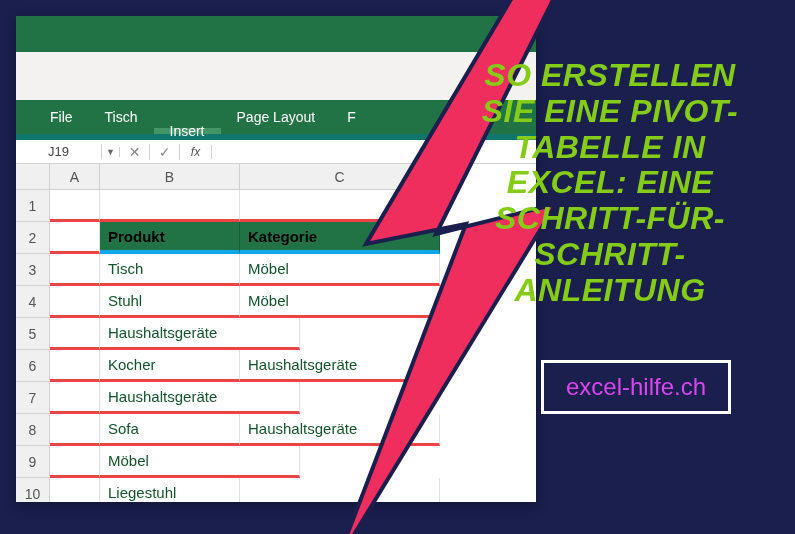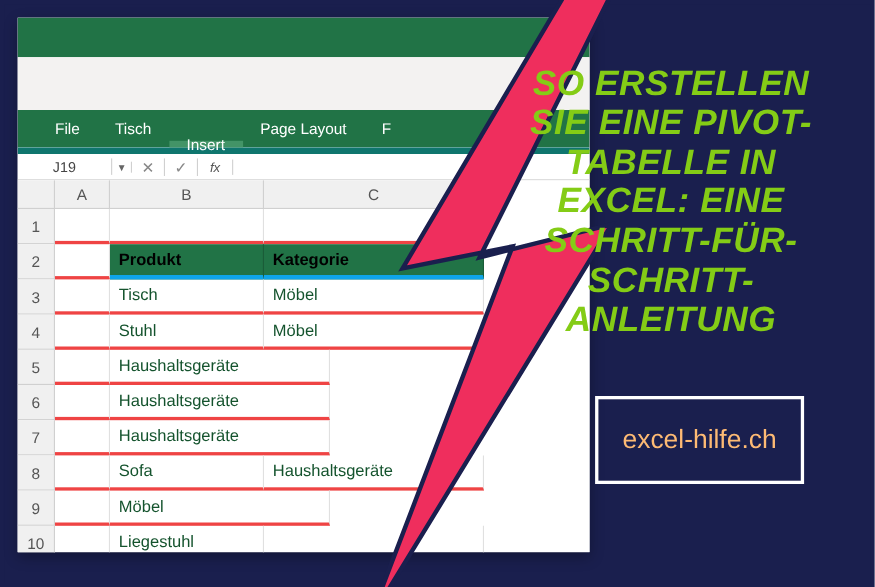--- a/index.html
+++ b/index.html
@@ -187,22 +187,22 @@
       line-height: 1.12;
       text-align: center;
       text-transform: uppercase;
       letter-spacing: 0.5px;
     }
     .overlay-badge {
       position: absolute;
       right: 64px;
       top: 360px;
       border: 3px solid #ffffff;
-      padding: 23px 22px;
-      color: #fdba74;
+      padding: 10px 22px;
+      color: #d946ef;
       font-family: Arial, sans-serif;
       font-size: 24px;
     }
     .bolt {
       position: absolute;
       left: 296px;
       top: -26px;
       pointer-events: none;
     }
   </style>
@@ -272,20 +272,21 @@
           <div class="cell colA"></div>
           <div class="cell colB">Stuhl</div>
           <div class="cell colC">Möbel</div>
         </div>
         <div class="cell-row">
           <div class="cell colA"></div>
           <div class="cell colC">Haushaltsgeräte</div>
         </div>
         <div class="cell-row">
           <div class="cell colA"></div>
+          <div class="cell colB">Kocher</div>
           <div class="cell colC">Haushaltsgeräte</div>
         </div>
         <div class="cell-row">
           <div class="cell colA"></div>
           <div class="cell colC">Haushaltsgeräte</div>
         </div>
         <div class="cell-row">
           <div class="cell colA"></div>
           <div class="cell colB">Sofa</div>
           <div class="cell colC">Haushaltsgeräte</div>

